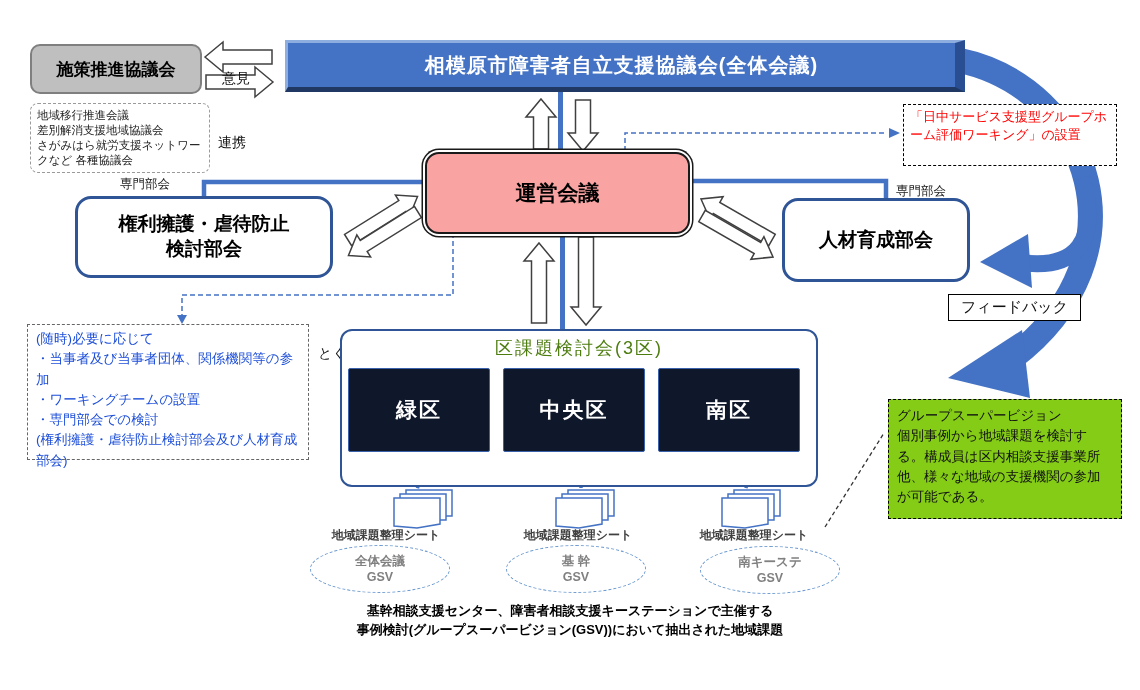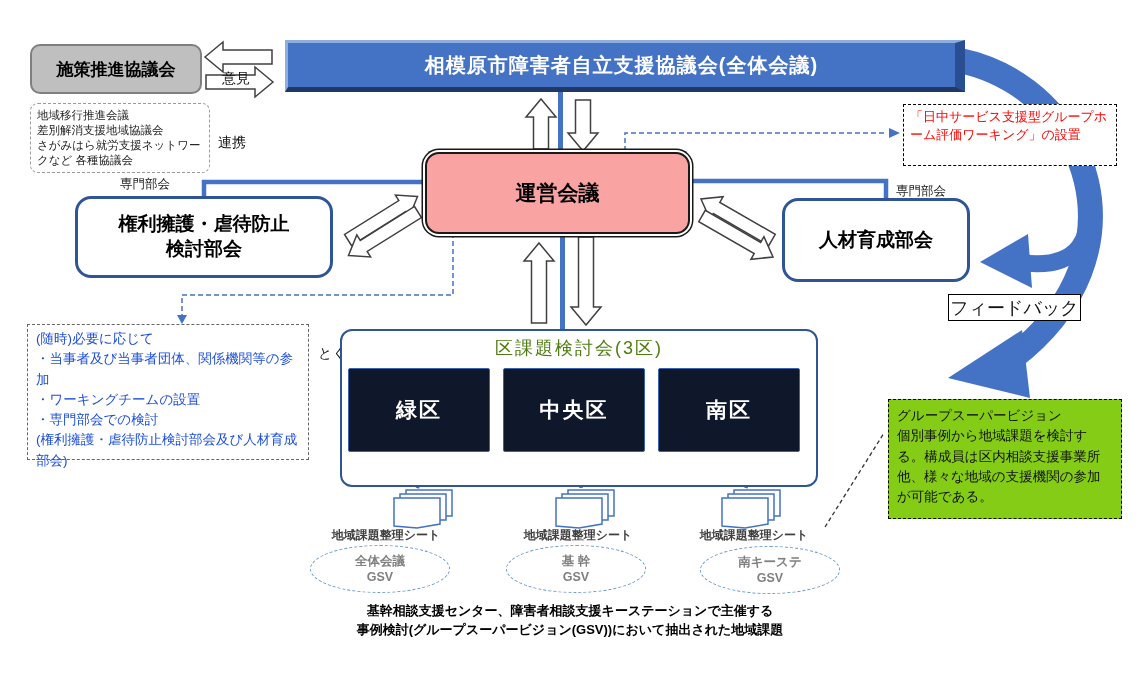--- a/index.html
+++ b/index.html
@@ -26,21 +26,21 @@
   .reddash{border:1.5px dashed #000;background:#fff;color:#FF0000;font-size:13px;
            line-height:1.35;padding:3px 6px;}
   .reddash2{border:1.5px dashed #666;background:#fff;color:#1d4ed8;font-size:13.5px;
             line-height:1.5;padding:4px 8px;}
   .blackdash{border:1.5px dashed #000;background:#84cc16;color:#111;font-size:13.5px;
              line-height:1.5;padding:6px 8px;}
   .wardouter{background:#fff;border:2.5px solid #2F5597;border-radius:12px;}
   .wardtitle{font-size:18px;color:#4d7c0f;letter-spacing:2px;}
   .wardbox{background:#0f172a;border:1px solid #3A62AC;border-radius:2px;
            color:#fff;font-weight:bold;font-size:21px;letter-spacing:2px;}
-  .feedback{background:#fff;border:1px solid #000;font-size:18px;color:#111;}
+  .feedback{background:#fff;border:1px solid #000;font-size:15px;color:#111;}
   .sheetlbl{font-size:12px;color:#404040;font-weight:600;}
   .gsvellipse{background:#fff;border:1.5px dashed #6E9BD1;border-radius:50%;
               font-size:12.5px;font-weight:bold;color:#808080;line-height:1.3;}
   .plain{font-size:14px;color:#111;margin-top:40px;}
   .bottomnote{font-weight:bold;font-size:13px;line-height:1.45;color:#000;text-align:center;}
 </style>
 </head>
 <body>
 
 <div id="stage">

